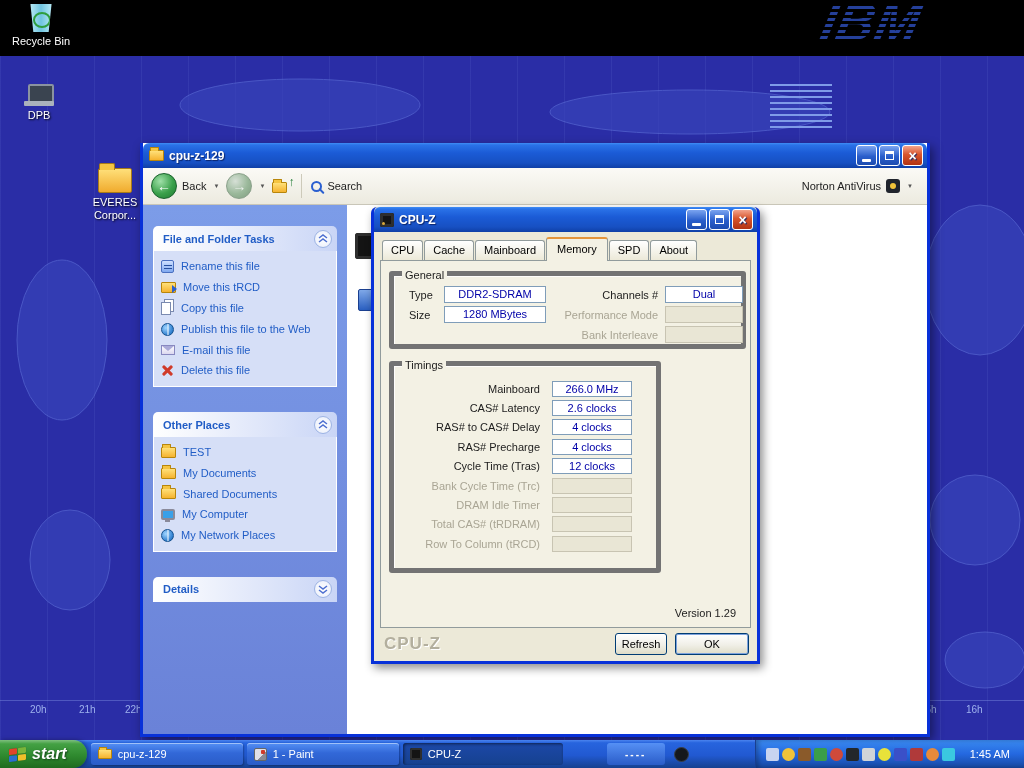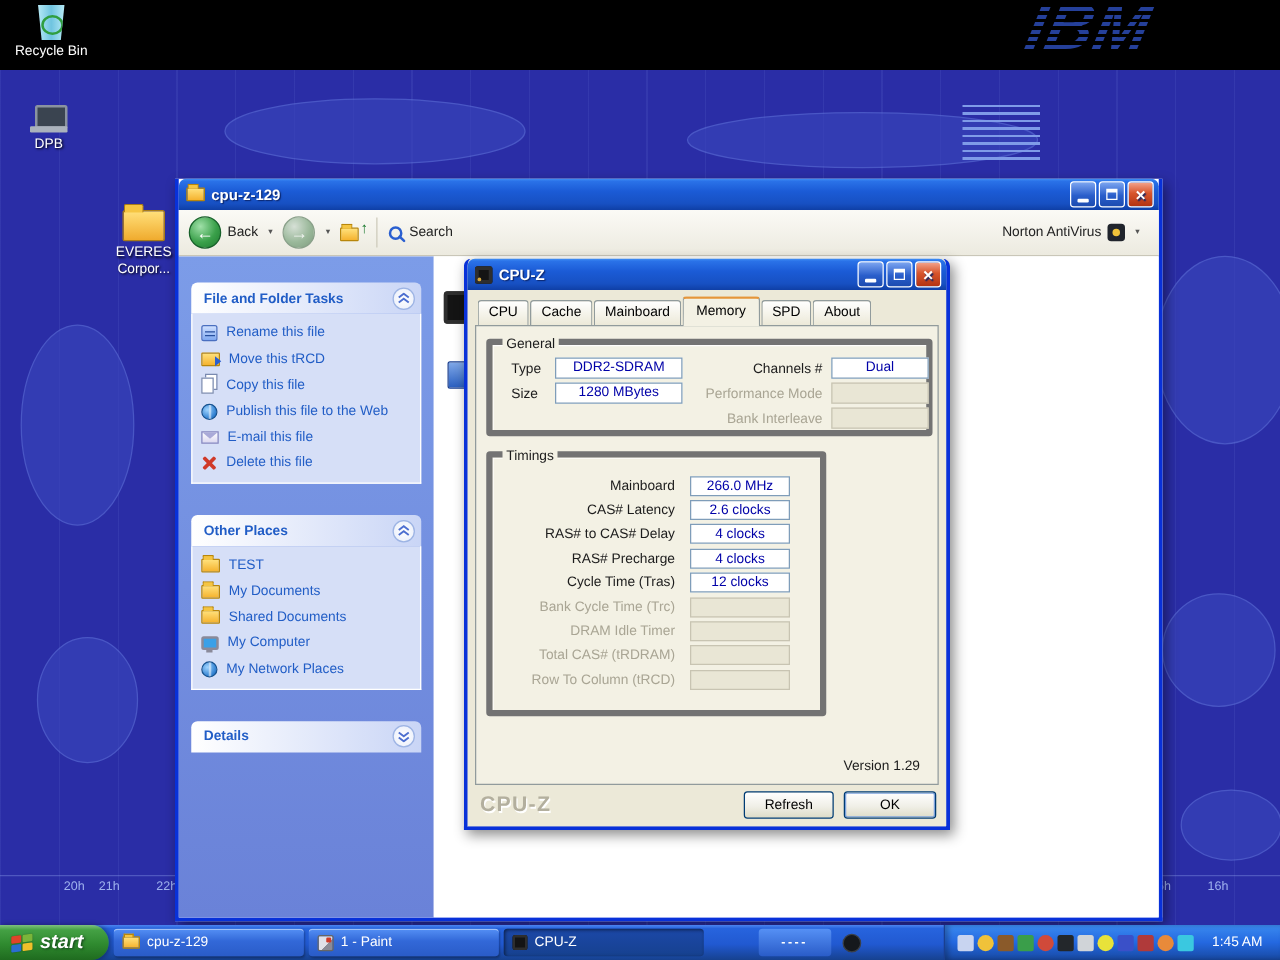--- a/index.html
+++ b/index.html
@@ -107,21 +107,21 @@
   .g-general{left:8px;top:10px;width:357px;height:78px}
   .g-timings{left:8px;top:100px;width:272px;height:212px;padding-top:13px}
   .trow{display:flex;align-items:center;height:19.4px;justify-content:flex-end;padding-right:24px}
   .tlbl{font-size:11px;color:#1c1c1c;margin-right:12px;white-space:nowrap}
   .tfld{width:80px;height:16px;border:1px solid #7f9db9;background:#fff;color:#0000a8;font-size:11px;text-align:center;line-height:14px;flex:none}
   .trow.off .tlbl{color:#a9a594}
   .trow.off .tfld{border-color:#c8c4b2;background:#e9e6d5;color:#a9a594}
   .version{position:absolute;right:14px;bottom:8px;font-size:11px;color:#1c1c1c}
   .dlg-foot{height:30px;display:flex;align-items:center;padding:2px 2px 0 4px}
   .watermark{font-size:17px;font-weight:bold;letter-spacing:1px;color:#b3af9e;text-shadow:1px 1px 0 #fff}
-  .xpbtn{width:72px;height:22px;border:1px solid #003c74;border-radius:3px;background:linear-gradient(#ffffff,#f0efe7 55%,#dedcc8);font-size:11px;font-family:"Liberation Sans",sans-serif;display:flex;align-items:center;justify-content:center;cursor:pointer}
+  .xpbtn{width:52px;height:22px;border:1px solid #003c74;border-radius:3px;background:linear-gradient(#ffffff,#f0efe7 55%,#dedcc8);font-size:11px;font-family:"Liberation Sans",sans-serif;display:flex;align-items:center;justify-content:center;cursor:pointer}
   .xpbtn.default{box-shadow:inset 0 0 0 1px #7da2dc;width:74px}
   .foot-spacer{flex:1}
 
   
   .taskbar{position:absolute;left:0;bottom:0;width:1024px;height:28px;z-index:50;background:linear-gradient(180deg,#4b84ef 0%,#2764de 10%,#2159d1 55%,#16418f 100%);display:flex;align-items:center}
   .startbtn{height:28px;padding:0 20px 0 9px;border-radius:0 14px 14px 0;background:linear-gradient(180deg,#7ebf7e 0%,#44a144 14%,#2f8a2f 55%,#1f6b1f 100%);display:flex;align-items:center;gap:6px;color:#fff;font-style:italic;font-weight:bold;font-size:16px;text-shadow:1px 1px 2px #14421a;box-shadow:2px 0 4px rgba(0,0,0,.35);cursor:pointer;flex:none}
   .sflag{display:grid;grid-template-columns:8px 8px;grid-template-rows:6px 6px;gap:1px;transform:skewY(-8deg)}
   .sflag i{display:block;border-radius:1px;box-shadow:0 0 1px rgba(0,0,0,.4)}
   .tbtn{height:22px;margin-left:4px;width:152px;border-radius:3px;background:linear-gradient(180deg,#5590f5,#3268d8 45%,#2a5cc8);box-shadow:inset 0 1px 0 rgba(255,255,255,.45),1px 1px 2px rgba(0,0,0,.3);display:flex;align-items:center;gap:6px;padding:0 7px;color:#fff;font-size:11px;cursor:pointer;flex:none;overflow:hidden;white-space:nowrap}
   .tbtn.active{background:linear-gradient(180deg,#1c48a8,#16418f);box-shadow:inset 1px 1px 3px rgba(0,0,0,.55);width:160px}
@@ -154,21 +154,21 @@
       <ellipse cx="980" cy="280" rx="55" ry="75"></ellipse>
       <ellipse cx="975" cy="520" rx="45" ry="45"></ellipse>
       <ellipse cx="985" cy="660" rx="40" ry="28"></ellipse>
     </g>
   </svg>
   <div class="band"></div>
   <div class="ibm">IBM</div>
   <div class="ibm-stripes"></div>
   <div class="barcode"></div>
   <div class="tzline"></div>
-  <span class="tz" style="left:51px">20h</span>
+  <span class="tz" style="left:30px">20h</span>
   <span class="tz" style="left:79px">21h</span>
   <span class="tz" style="left:125px">22h</span>
   <span class="tz" style="left:920px">15h</span>
   <span class="tz" style="left:966px">16h</span>
 
   <div class="dicon" style="left:8px;top:4px">
     <span class="ico-bin"></span>
     <span class="dlabel">Recycle Bin</span>
   </div>
   <div class="dicon" style="left:6px;top:84px">

